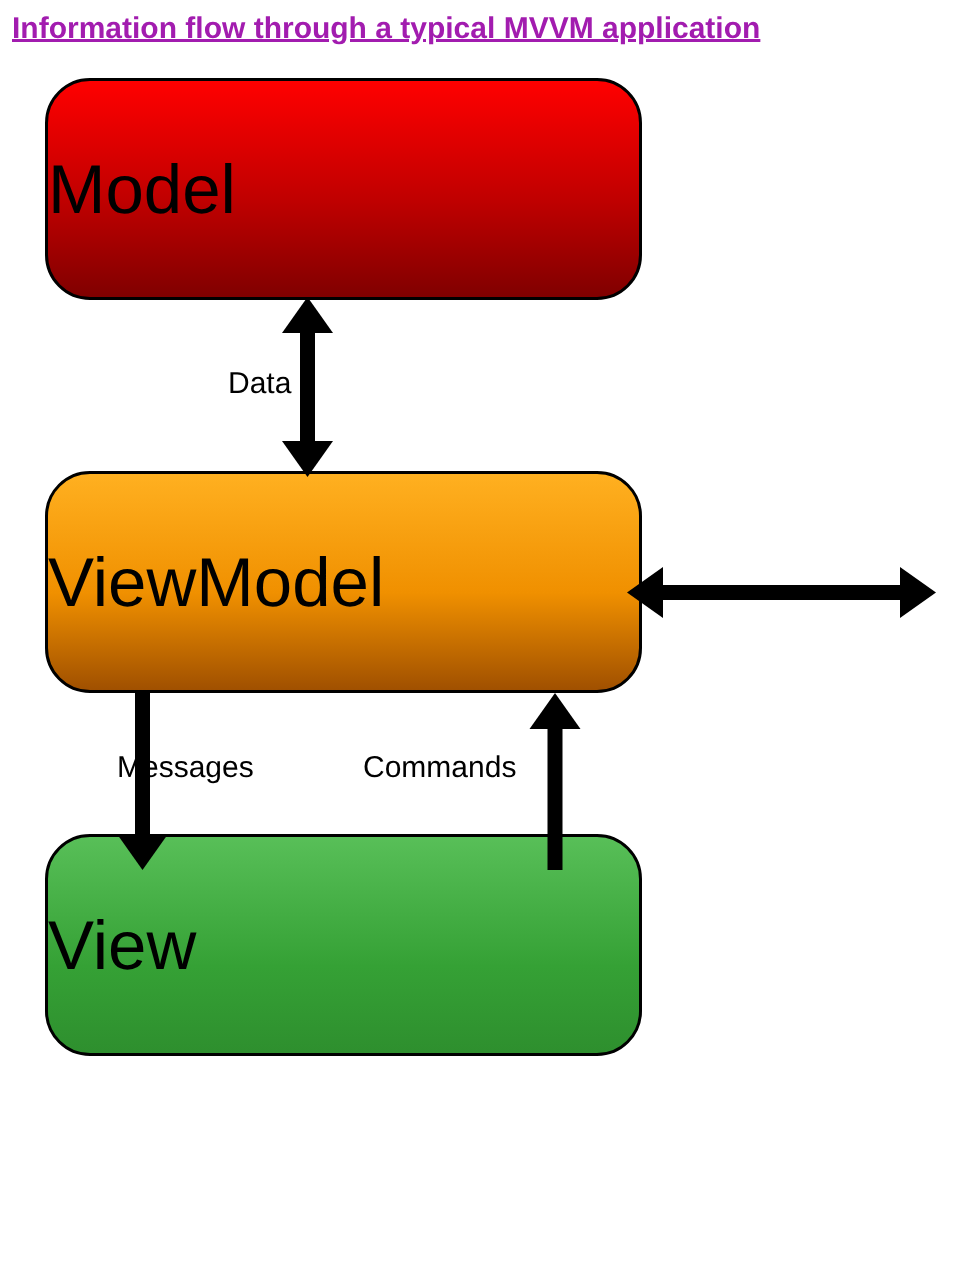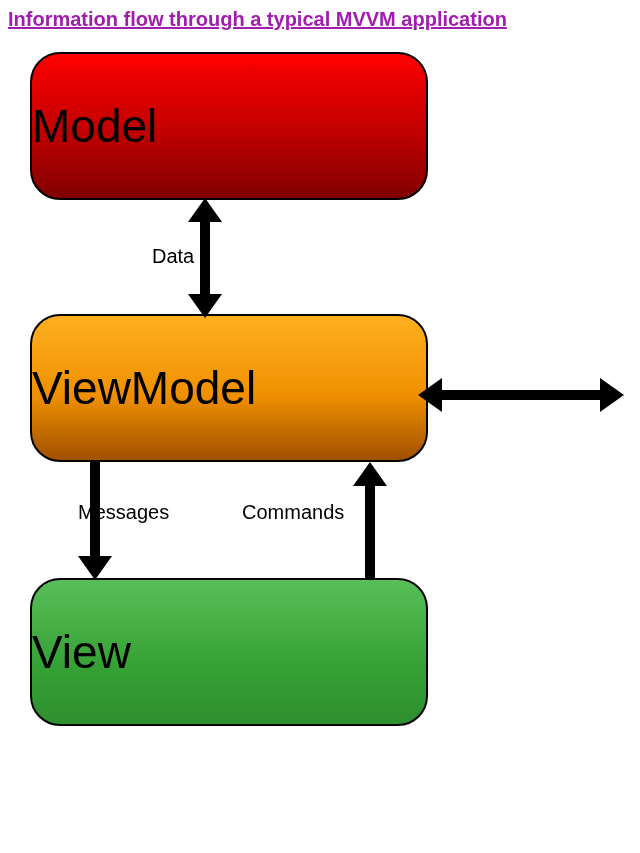--- a/index.html
+++ b/index.html
@@ -46,21 +46,21 @@
   }
   .viewmodel-box {
     left: 20px;
     top: 314px;
     width: 398px;
     height: 148px;
     background: linear-gradient(to bottom, #ffb020 0%, #f09000 55%, #a05000 100%);
   }
   .view-box {
     left: 20px;
-    top: 578px;
+    top: 556px;
     width: 398px;
     height: 148px;
     background: linear-gradient(to bottom, #58bf58 0%, #35a135 60%, #2e8f2e 100%);
   }
   .label {
     position: absolute;
     font-size: 20px;
     color: #000;
     line-height: 1.2;
   }

